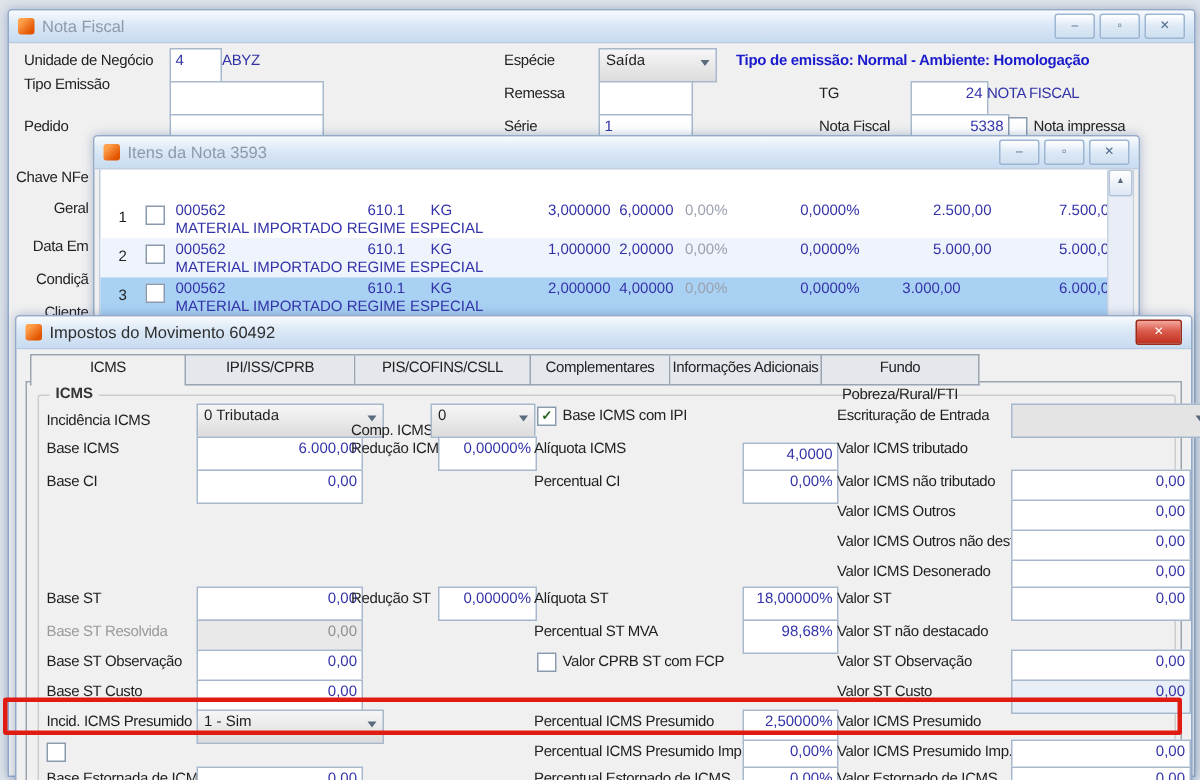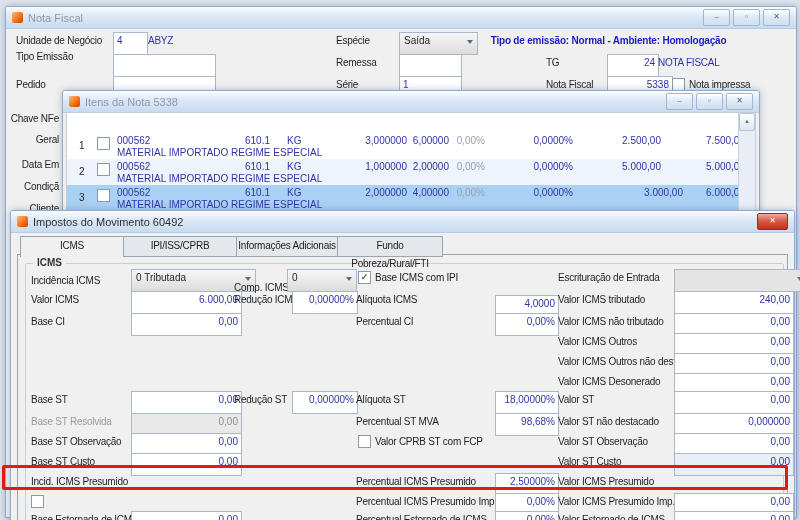--- a/index.html
+++ b/index.html
@@ -104,21 +104,21 @@
   <span class="lbl" style="left:3px;top:106px;width:50px;text-align:right">Chave NFe</span>
   <span class="lbl" style="left:3px;top:127px;width:50px;text-align:right">Geral</span>
   <span class="lbl" style="left:3px;top:152px;width:50px;text-align:right">Data Em</span>
   <span class="lbl" style="left:3px;top:174px;width:50px;text-align:right">Condiçã</span>
   <span class="lbl" style="left:3px;top:196px;width:50px;text-align:right">Cliente</span>
 </div>
 
 <div class="win" style="left:62px;top:90px;width:696px;height:128px">
   <div class="tbar">
     <span class="tico"></span>
-    <span class="ttxt">Itens da Nota 5338</span>
+    <span class="ttxt">Itens da Nota 3593</span>
     <span class="wbtns">
       <span class="wb">–</span>
       <span class="wb">▫</span>
       <span class="wb">✕</span>
     </span>
   </div>
 
   <div class="grid">
 
     <div class="grow" style="top:20px">
@@ -154,21 +154,21 @@
     <div class="grow sel" style="top:72px">
       <span style="left:12px;top:7px">3</span>
       <span class="box" style="left:30px;top:4px;position:absolute"></span>
       <span class="cellv" style="left:50px;top:2px">000562</span>
       <span class="cellv" style="left:178px;top:2px">610.1</span>
       <span class="cellv" style="left:220px;top:2px">KG</span>
       <span class="cellv" style="left:260px;top:2px;width:80px;text-align:right">2,000000</span>
       <span class="cellv" style="left:312px;top:2px;width:70px;text-align:right">4,00000</span>
       <span class="cellg" style="left:380px;top:2px;width:38px;text-align:right">0,00%</span>
       <span class="cellv" style="left:430px;top:2px;width:76px;text-align:right">0,0000%</span>
-      <span class="cellv" style="left:540px;top:2px;width:76px;text-align:right">3.000,00</span>
+      <span class="cellv" style="left:516px;top:2px;width:76px;text-align:center">3.000,00</span>
       <span class="cellv" style="left:602px;top:2px;width:76px;text-align:right">6.000,00</span>
       <span class="cellv" style="left:50px;top:14px">MATERIAL IMPORTADO REGIME ESPECIAL</span>
     </div>
 
     <div class="vscroll">
       <span class="varrow">▲</span>
     </div>
   </div>
 </div>
 
@@ -177,47 +177,48 @@
     <span class="tico"></span>
     <span class="ttxt dark">Impostos do Movimento 60492</span>
     <span class="wbtns">
       <span class="wb red">✕</span>
     </span>
   </div>
 
   <div class="tabs">
     <span class="tab active" style="width:102px">ICMS</span>
     <span class="tab" style="width:112px">IPI/ISS/CPRB</span>
+    <span class="tab" style="width:116px">PIS/COFINS/CSLL</span>
+    <span class="tab" style="width:92px">Complementares</span>
     <span class="tab" style="width:100px">Informações Adicionais</span>
     <span class="tab" style="width:104px">Fundo Pobreza/Rural/FTI</span>
   </div>
   <div class="panel"></div>
 
   <div class="gbox"></div>
   <span class="gboxlbl">ICMS</span>
 
   <span class="lbl" style="left:20px;top:64px">Incidência ICMS</span>
   <span class="dd" style="left:120px;top:58px;width:103px">0 Tributada</span>
   <span class="lbl" style="left:223px;top:71px">Comp. ICMS</span>
   <span class="dd" style="left:276px;top:58px;width:48px">0</span>
   <span class="chk" style="left:347px;top:60px">
     <span class="box">✓</span>
     <span>Base ICMS com IPI</span>
   </span>
   <span class="lbl" style="left:547px;top:61px">Escrituração de Entrada</span>
   <span class="dd" style="left:663px;top:58px;width:112px;background:#e4e4e4"></span>
 
-  <span class="lbl" style="left:20px;top:83px">Valor ICMS</span>
+  <span class="lbl" style="left:20px;top:83px">Base ICMS</span>
   <span class="inp" style="left:120px;top:80px;width:103px">6.000,00</span>
   <span class="lbl" style="left:223px;top:83px">Redução ICMS</span>
   <span class="inp" style="left:281px;top:80px;width:58px">0,00000%</span>
   <span class="lbl" style="left:345px;top:83px">Alíquota ICMS</span>
   <span class="inp" style="left:484px;top:84px;width:56px">4,0000</span>
   <span class="lbl" style="left:547px;top:83px">Valor ICMS tributado</span>
-  <span class="inp" style="left:663px;top:80px;width:112px">240,00</span>
 
   <span class="lbl" style="left:20px;top:105px">Base CI</span>
   <span class="inp" style="left:120px;top:102px;width:103px">0,00</span>
   <span class="lbl" style="left:345px;top:105px">Percentual CI</span>
   <span class="inp" style="left:484px;top:102px;width:56px">0,00%</span>
   <span class="lbl" style="left:547px;top:105px">Valor ICMS não tributado</span>
   <span class="inp" style="left:663px;top:102px;width:112px">0,00</span>
 
   <span class="lbl" style="left:547px;top:125px">Valor ICMS Outros</span>
   <span class="inp" style="left:663px;top:122px;width:112px">0,00</span>
@@ -233,37 +234,37 @@
   <span class="lbl" style="left:345px;top:183px">Alíquota ST</span>
   <span class="inp" style="left:484px;top:180px;width:56px">18,00000%</span>
   <span class="lbl" style="left:547px;top:183px">Valor ST</span>
   <span class="inp" style="left:663px;top:180px;width:112px">0,00</span>
 
   <span class="lbl dim" style="left:20px;top:205px">Base ST Resolvida</span>
   <span class="inp gray" style="left:120px;top:202px;width:103px">0,00</span>
   <span class="lbl" style="left:345px;top:205px">Percentual ST MVA</span>
   <span class="inp" style="left:484px;top:202px;width:56px">98,68%</span>
   <span class="lbl" style="left:547px;top:205px">Valor ST não destacado</span>
-  <span class="inp" style="left:663px;top:202px;width:112px">0,000000</span>
 
   <span class="lbl" style="left:20px;top:225px">Base ST Observação</span>
   <span class="inp" style="left:120px;top:222px;width:103px">0,00</span>
   <span class="chk" style="left:347px;top:224px">
     <span class="box"></span>
     <span>Valor CPRB ST com FCP</span>
   </span>
   <span class="lbl" style="left:547px;top:225px">Valor ST Observação</span>
   <span class="inp" style="left:663px;top:222px;width:112px">0,00</span>
 
   <span class="lbl" style="left:20px;top:245px">Base ST Custo</span>
   <span class="inp" style="left:120px;top:242px;width:103px">0,00</span>
   <span class="lbl" style="left:547px;top:245px">Valor ST Custo</span>
   <span class="inp lite" style="left:663px;top:242px;width:112px">0,00</span>
 
   <span class="lbl" style="left:20px;top:265px">Incid. ICMS Presumido</span>
+  <span class="dd" style="left:120px;top:262px;width:103px">1 - Sim</span>
   <span class="lbl" style="left:345px;top:265px">Percentual ICMS Presumido</span>
   <span class="inp" style="left:484px;top:262px;width:56px">2,50000%</span>
   <span class="lbl" style="left:547px;top:265px">Valor ICMS Presumido</span>
 
   <span class="chk" style="left:20px;top:284px">
     <span class="box"></span>
   </span>
   <span class="lbl" style="left:345px;top:285px">Percentual ICMS Presumido Imp. PR</span>
   <span class="inp" style="left:484px;top:282px;width:56px">0,00%</span>
   <span class="lbl" style="left:547px;top:285px">Valor ICMS Presumido Imp. PR</span>

